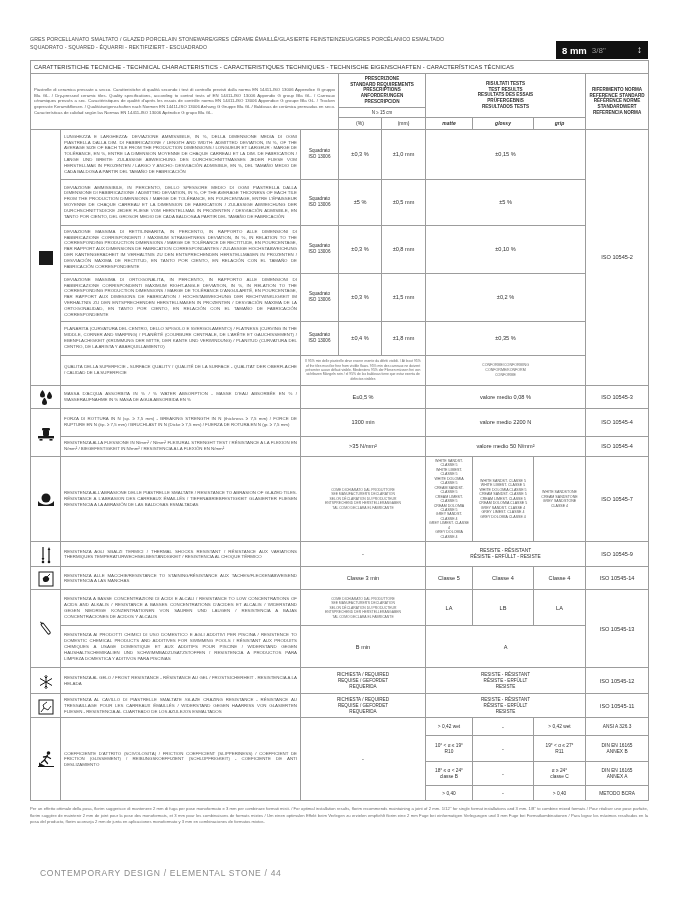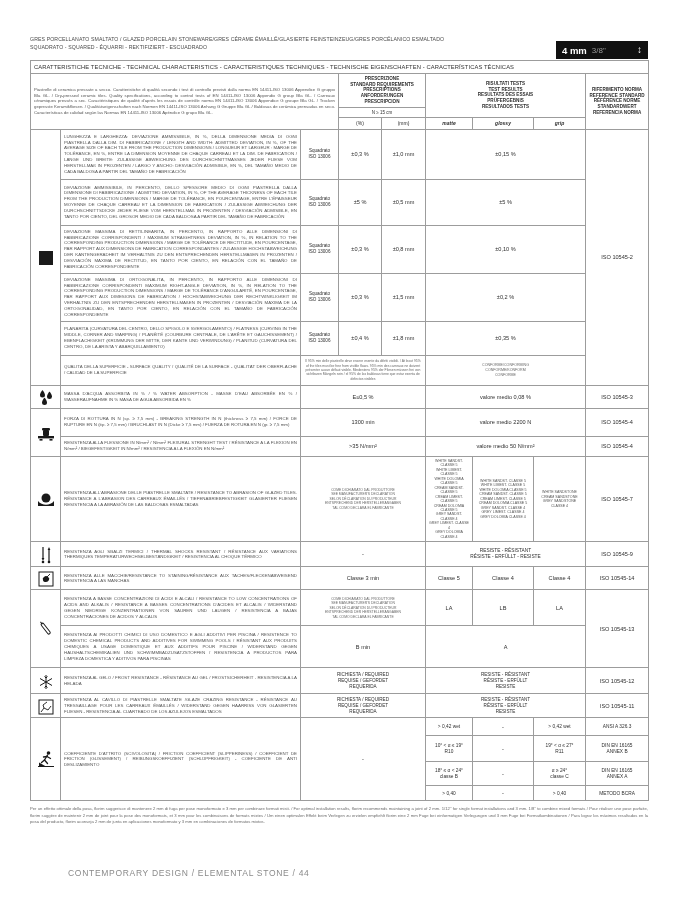--- a/index.html
+++ b/index.html
@@ -22,34 +22,34 @@
   td.hsmall{font-size:5px;text-align:center;color:#2e2e2e;padding:1px;}
   td.hmgg{font-size:5px;font-weight:bold;font-style:italic;text-align:center;color:#2e2e2e;padding:1px;}
   td.desc{font-size:4.4px;color:#555;text-align:justify;line-height:1.33;padding:2px 4px;}
   td.val{font-size:5.6px;text-align:center;color:#2f2f2f;}
   td.pre{white-space:pre-line;line-height:1.3;}
   td.smallp{font-size:3.4px;text-align:center;color:#666;white-space:pre-line;line-height:1.3;}
   td.list{font-size:3.6px;text-align:center;color:#555;white-space:pre-line;line-height:1.25;}
   td.norm{font-size:5.6px;text-align:center;color:#2f2f2f;}
   td.icell{text-align:center;vertical-align:middle;padding:1px;}
   .footnote{font-size:4.2px;color:#6a6a6a;line-height:1.55;margin-top:5px;text-align:justify;}
-  .pagefooter{position:absolute;left:40px;bottom:26px;font-size:8.5px;color:#8a8a8a;letter-spacing:0.7px;margin-left:28px;}
+  .pagefooter{position:absolute;left:40px;bottom:26px;font-size:8.5px;color:#8a8a8a;letter-spacing:0.7px;}
   svg.ic{display:inline-block;vertical-align:middle;}
 </style>
 </head>
 <body>
 
 <div class="page">
   <div class="content">
 
     <div style="position:relative;">
       <div class="sub">GRES PORCELLANATO SMALTATO / GLAZED PORCELAIN STONEWARE/GRES CÉRAME ÉMAILLÉ/GLASIERTE FEINSTEINZEUG/GRES PORCÉLANICO ESMALTADO</div>
       <div class="sub">SQUADRATO - SQUARED - ÉQUARRI - REKTIFIZIERT - ESCUADRADO</div>
       <div class="badge">
-        <span class="mm">4 mm</span>
+        <span class="mm">8 mm</span>
         <span class="inch">3/8"</span>
         <span class="arrow">↕</span>
       </div>
     </div>
 
     <table class="spec">
       <colgroup>
         <col style="width:30px">
           <col style="width:240px">
           <col style="width:38px">

